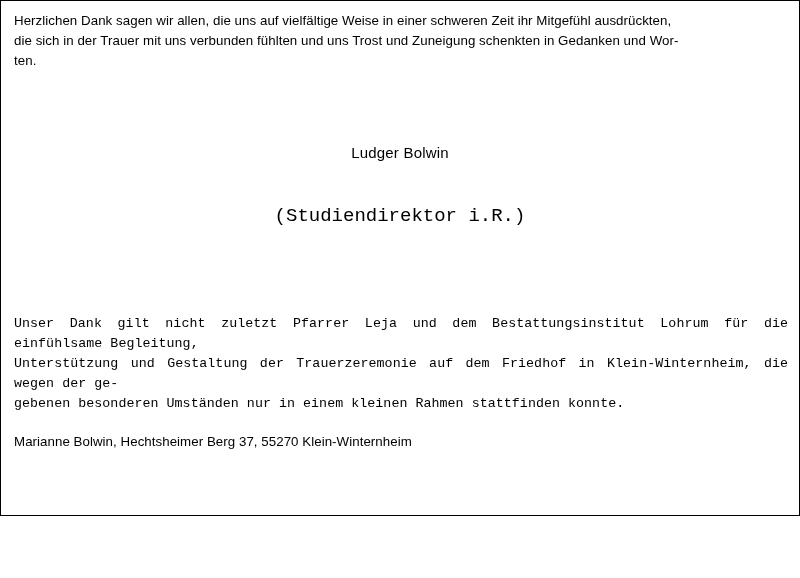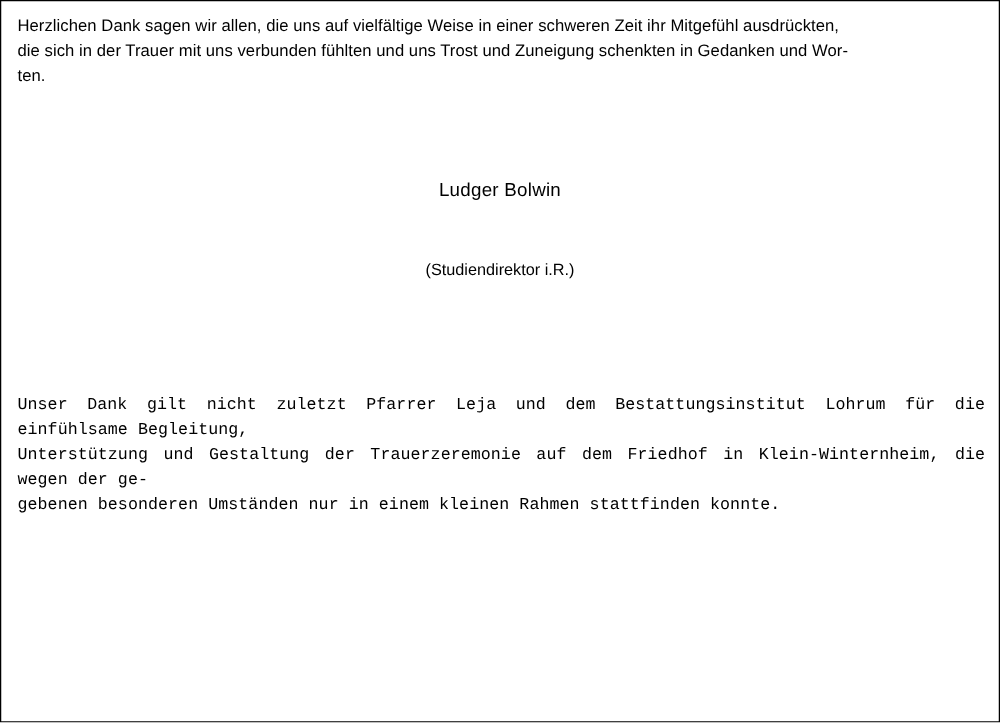--- a/index.html
+++ b/index.html
@@ -7,21 +7,21 @@
     padding: 0;
     background: #ffffff;
   }
   body {
     font-family: "Liberation Sans", sans-serif;
     color: #000000;
   }
   .notice-card {
     position: relative;
     width: 800px;
-    height: 578px;
+    height: 516px;
     box-sizing: border-box;
     background: #ffffff;
     border: 1px solid #000000;
     overflow: hidden;
   }
   .inner {
     position: absolute;
     left: 13px;
     top: 10px;
     right: 13px;
@@ -40,22 +40,23 @@
   .center-block {
     text-align: center;
     margin: 4px;
   }
   .name {
     font-size: 15px;
     line-height: 20px;
     letter-spacing: 0.2px;
   }
   .title-line {
-    font-size: 13px;
+    font-size: 19px;
     line-height: 20px;
+    font-family: Liberation Mono, monospace;
   }
   .dates {
     font-size: 13.3px;
     line-height: 20px;
     letter-spacing: 0.2px;
   }
   .dates .sep {
     display: inline-block;
     width: 34px;
   }
@@ -95,15 +96,16 @@
 
     <div class="spacer-4"></div>
 
     <p class="para thanks">Unser Dank gilt nicht zuletzt Pfarrer Leja und dem Bestattungsinstitut Lohrum für die einfühlsame Begleitung,
 Unterstützung und Gestaltung der Trauerzeremonie auf dem Friedhof in Klein-Winternheim, die wegen der ge-
 gebenen besonderen Umständen nur in einem kleinen Rahmen stattfinden konnte.</p>
 
     <div class="spacer-5"></div>
 
 
+    <p class="para family">Marianne Bolwin, Hechtsheimer Berg 37, 55270 Klein-Winternheim</p>
 
   </div>
 </div>
 
 </body></html>

